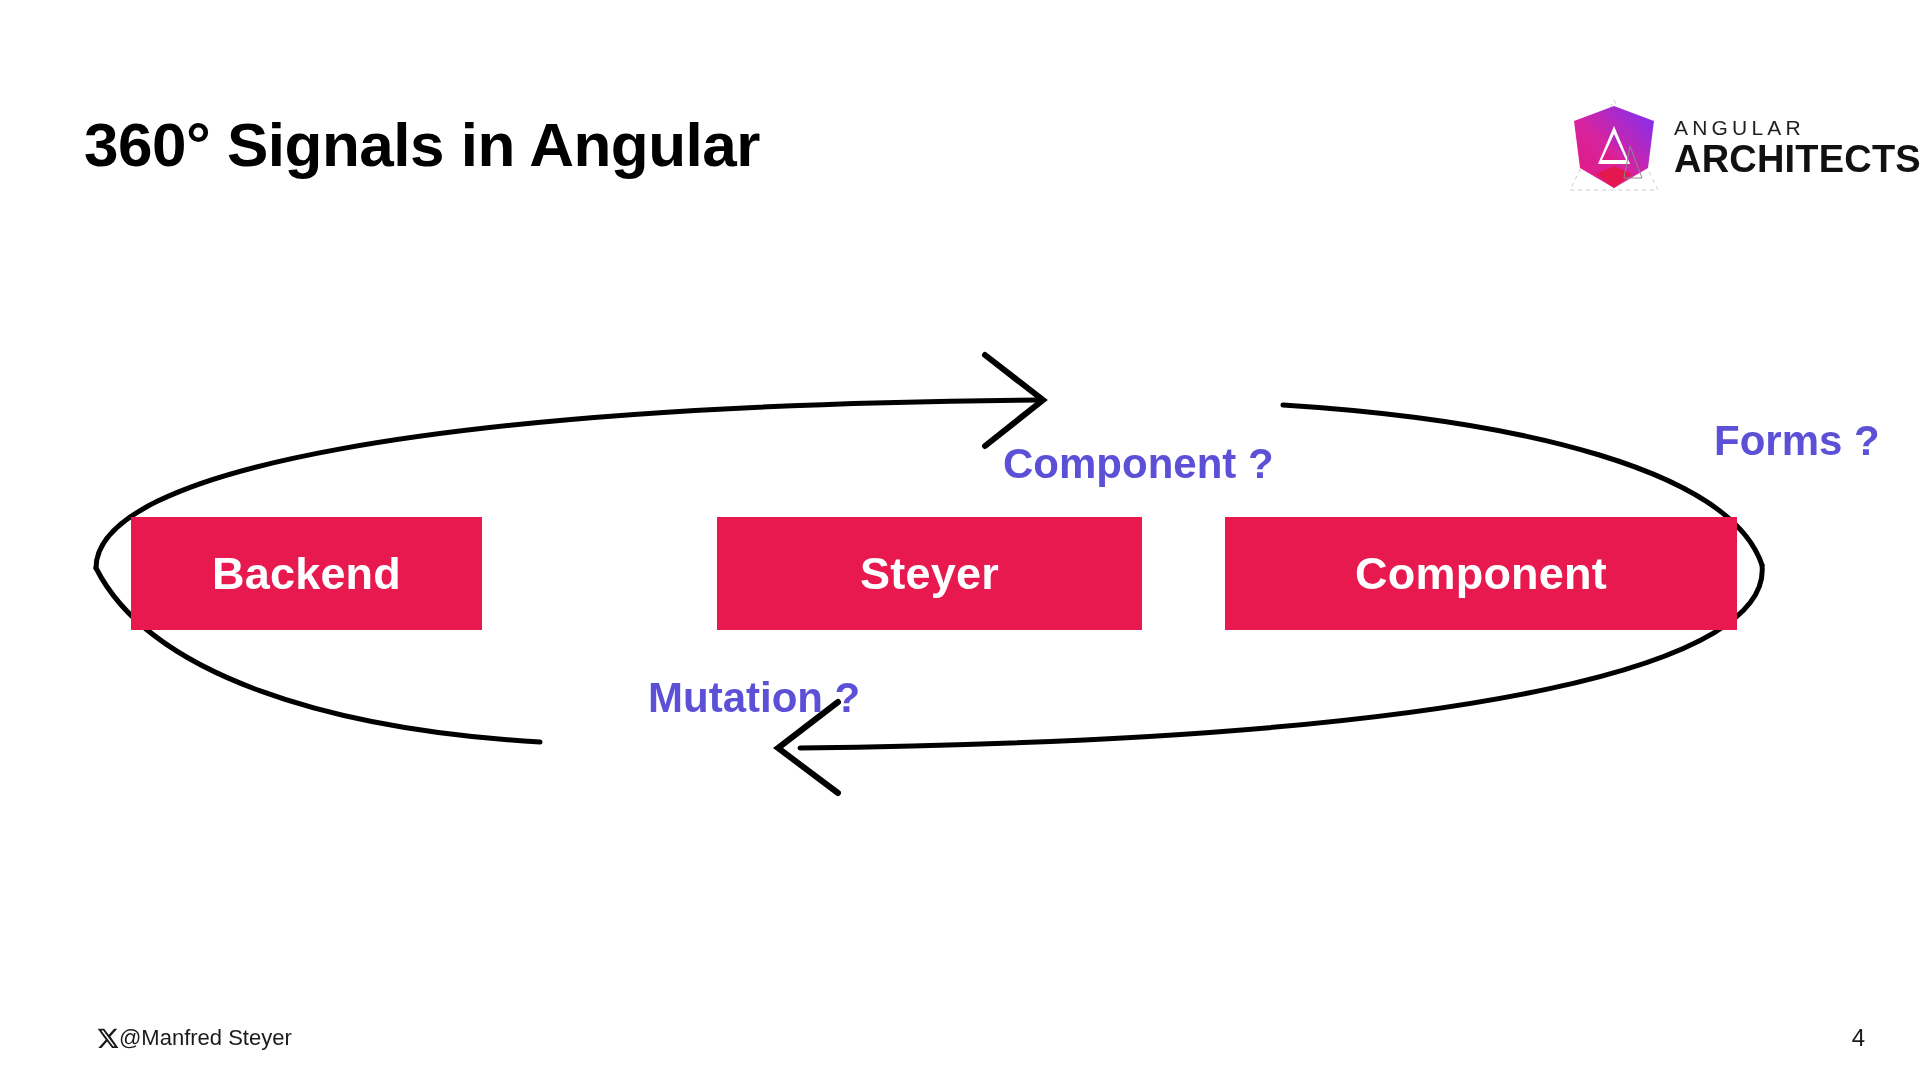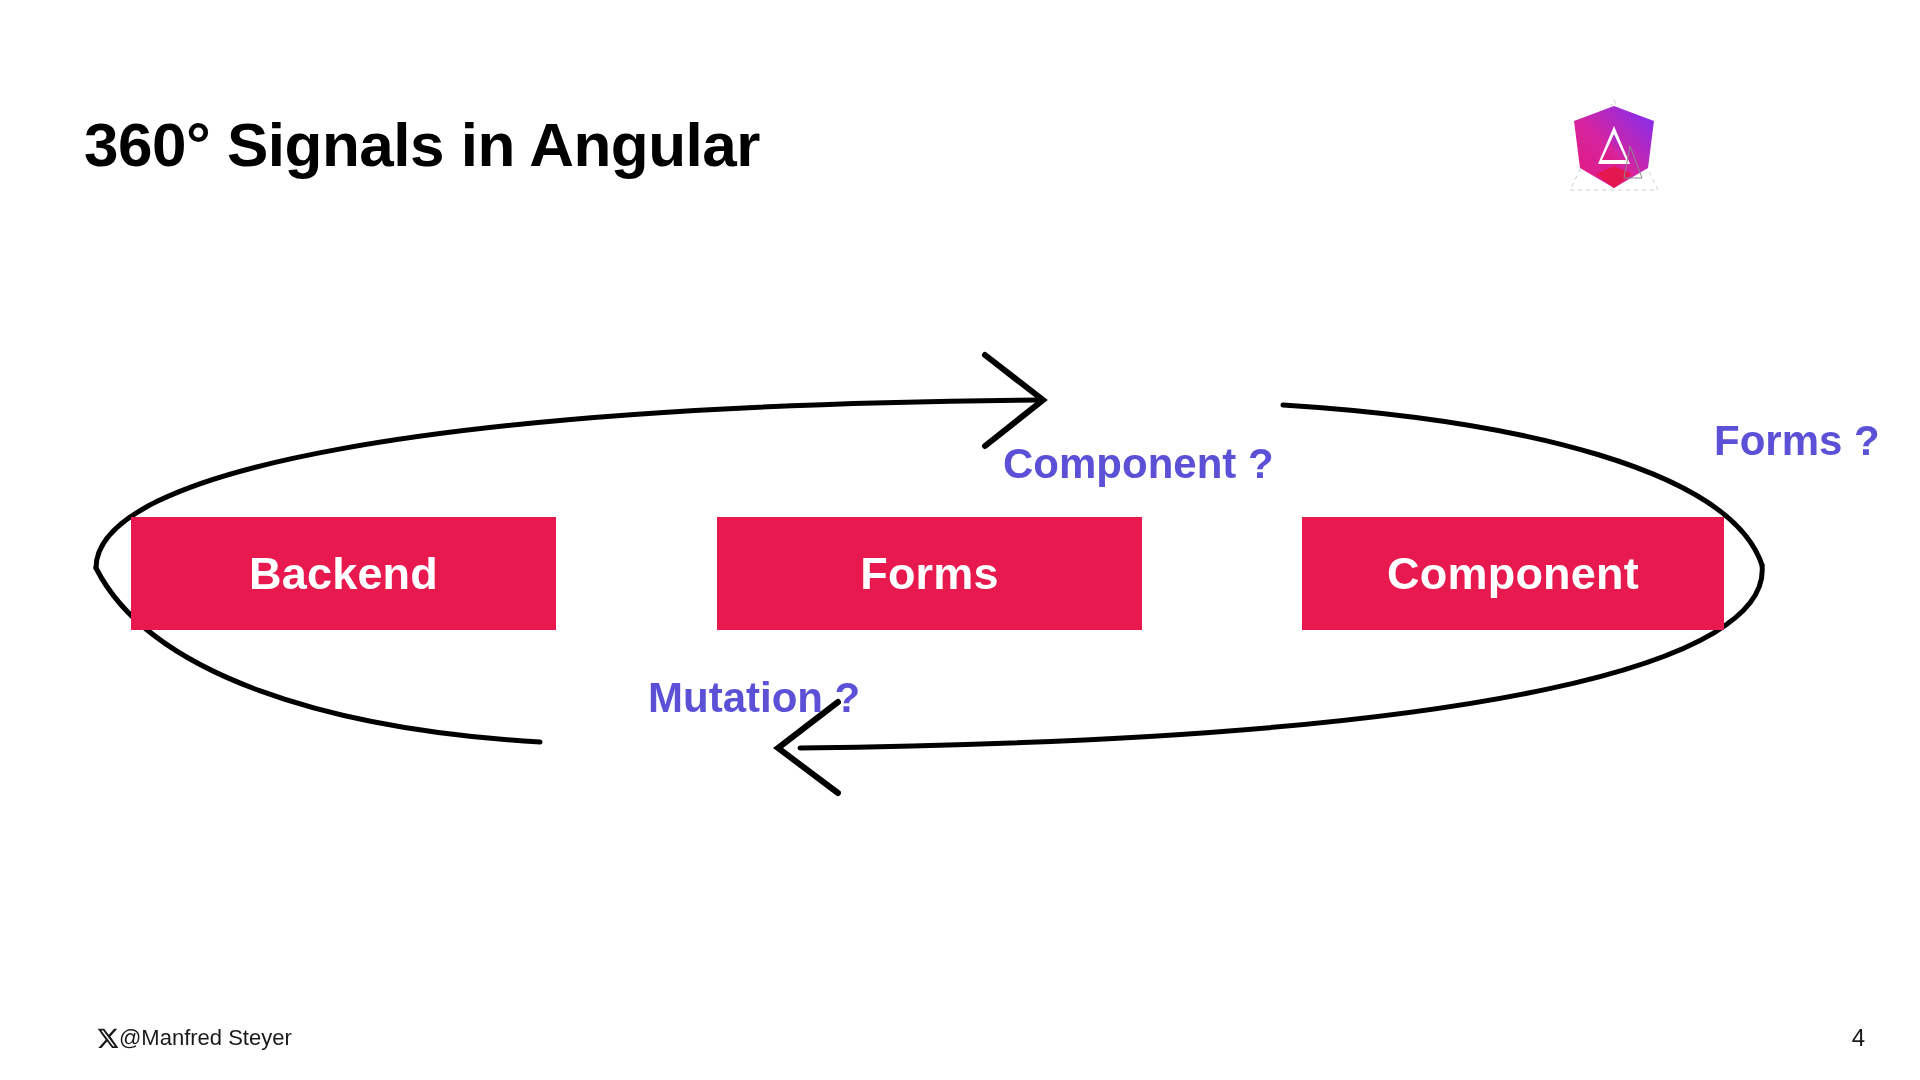--- a/index.html
+++ b/index.html
@@ -84,23 +84,23 @@
     display: flex;
     align-items: center;
     justify-content: center;
   }
   .node-label {
     color: #ffffff;
     font-size: 45px;
     font-weight: bold;
     letter-spacing: 0.2px;
   }
-  #node-backend  { left: 131px;  top: 517px; width: 425px; }
+  #node-backend  { left: 131px;  top: 517px; width: 351px; }
   #node-store    { left: 717px;  top: 517px; width: 425px; }
-  #node-component{ left: 1302px; top: 517px; width: 422px; }
+  #node-component{ left: 1225px; top: 517px; width: 512px; }
 
   .edge-label {
     position: absolute;
     color: #5B50D6;
     font-size: 42px;
     font-weight: bold;
     white-space: nowrap;
   }
   #label-resource { left: 1003px; top: 440px; }
   #label-forms    { left: 1714px; top: 417px; }
@@ -146,20 +146,24 @@
       <path d="M46 10 L86 25 L80 72 L46 92 L12 72 L6 25 Z
                M46 30 L62 68 L30 68 Z" fill="url(#angGrad)" fill-rule="evenodd"></path>
 
       <path d="M46 38 L58 64 L34 64 Z" fill="url(#angGrad)"></path>
 
       <path d="M46 70 L64 78 L46 92 L28 78 Z" fill="#E5174F"></path>
 
       <path d="M62 50 L74 82 L56 82 Z" fill="none" stroke="#8a8a8a" stroke-width="1"></path>
     </svg>
   </div>
+  <div id="logo-text">
+    <div id="logo-text-top">ANGULAR</div>
+    <div id="logo-text-bottom">ARCHITECTS</div>
+  </div>
 </div>
 
 <svg id="diagram" viewBox="0 0 1920 1080">
 
   <path d="M 96 568
            C 96 470, 430 405, 1040 400" fill="none" stroke="#000000" stroke-width="5" stroke-linecap="round"></path>
 
   <path d="M 985 355 L 1043 400 L 985 446" fill="none" stroke="#000000" stroke-width="6" stroke-linecap="round" stroke-linejoin="miter"></path>
 
   <path d="M 1283 405
@@ -172,21 +176,21 @@
 
   <path d="M 540 742
            C 330 730, 150 675, 96 568" fill="none" stroke="#000000" stroke-width="5" stroke-linecap="round"></path>
 </svg>
 
 <div class="node-box" id="node-backend">
   <span class="node-label">Backend</span>
 </div>
 
 <div class="node-box" id="node-store">
-  <span class="node-label">Forms</span>
+  <span class="node-label">Steyer</span>
 </div>
 
 <div class="node-box" id="node-component">
   <span class="node-label">Component</span>
 </div>
 
 <div class="edge-label" id="label-resource">Component ?</div>
 
 <div class="edge-label" id="label-forms">Forms ?</div>
 

